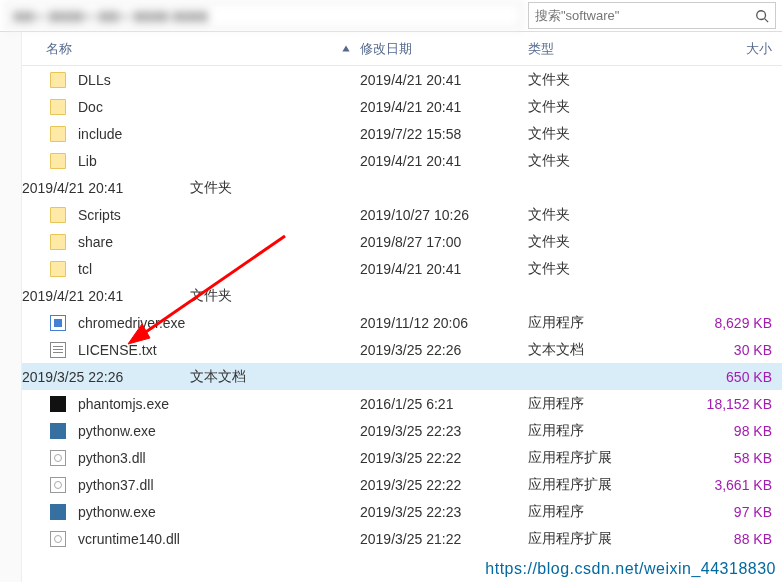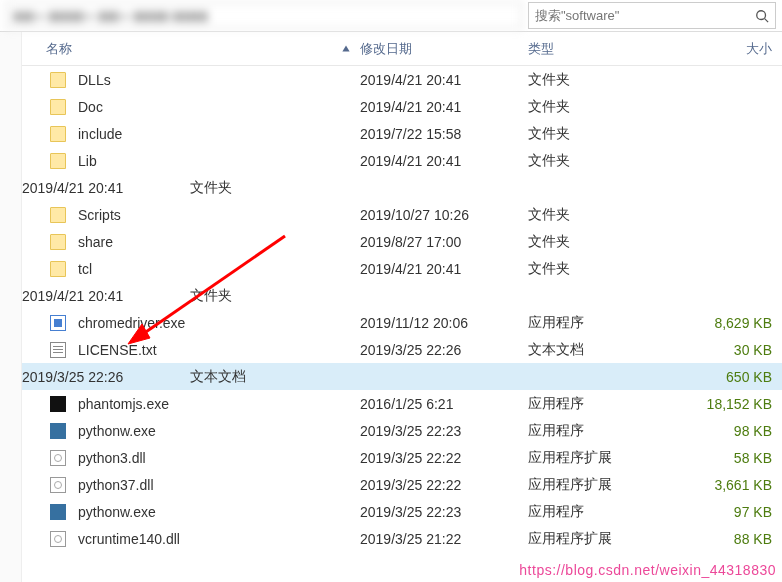--- a/index.html
+++ b/index.html
@@ -114,37 +114,37 @@
   .icon-folder { background: #ffe9a6; border: 1px solid #e8c558; border-radius: 1px 1px 0 0; }
   .icon-txt { background: #fff; border: 1px solid #888; position:relative; }
   .icon-txt::before { content:""; position:absolute; left:2px; right:2px; top:3px; border-top:1px solid #888; box-shadow:0 3px 0 #888, 0 6px 0 #888; }
   .icon-exe { background: #fff; border: 1px solid #467fd1; }
   .icon-exe::before { content:""; position:absolute; width:8px;height:8px; background:#467fd1; }
   .icon-dll { background: #fff; border: 1px solid #999; }
   .icon-dll::before { content:""; position:absolute; width:6px;height:6px; border:1px solid #aaa; border-radius:50%; }
   .icon-py { background: #3670a0; }
   .icon-black { background:#111; }
   .icon { position:relative; }
-  .row .col-size { color:#4d7c0f; }
+  .row .col-size { color:#a21caf; }
   
   .arrow {
     position:absolute;
     pointer-events:none;
     left: 120px;
     top: 228px;
     width: 170px;
     height: 120px;
   }
   .arrow line, .arrow polygon { stroke:#f00; fill:#f00; }
   .watermark {
     position:absolute;
     right:6px;
     bottom:4px;
-    font-size:14px;
-    color:#ec4899;
+    font-size:16px;
+    color:#0369a1;
     letter-spacing:0.5px;
   }
 </style>
 </head>
 <body>
 
 <div class="topbar">
   <div class="breadcrumb-blur">
     ▮▮▮ ▸ ▮▮▮▮▮ ▸ ▮▮▮ ▸ ▮▮▮▮▮ ▮▮▮▮▮
   </div>

